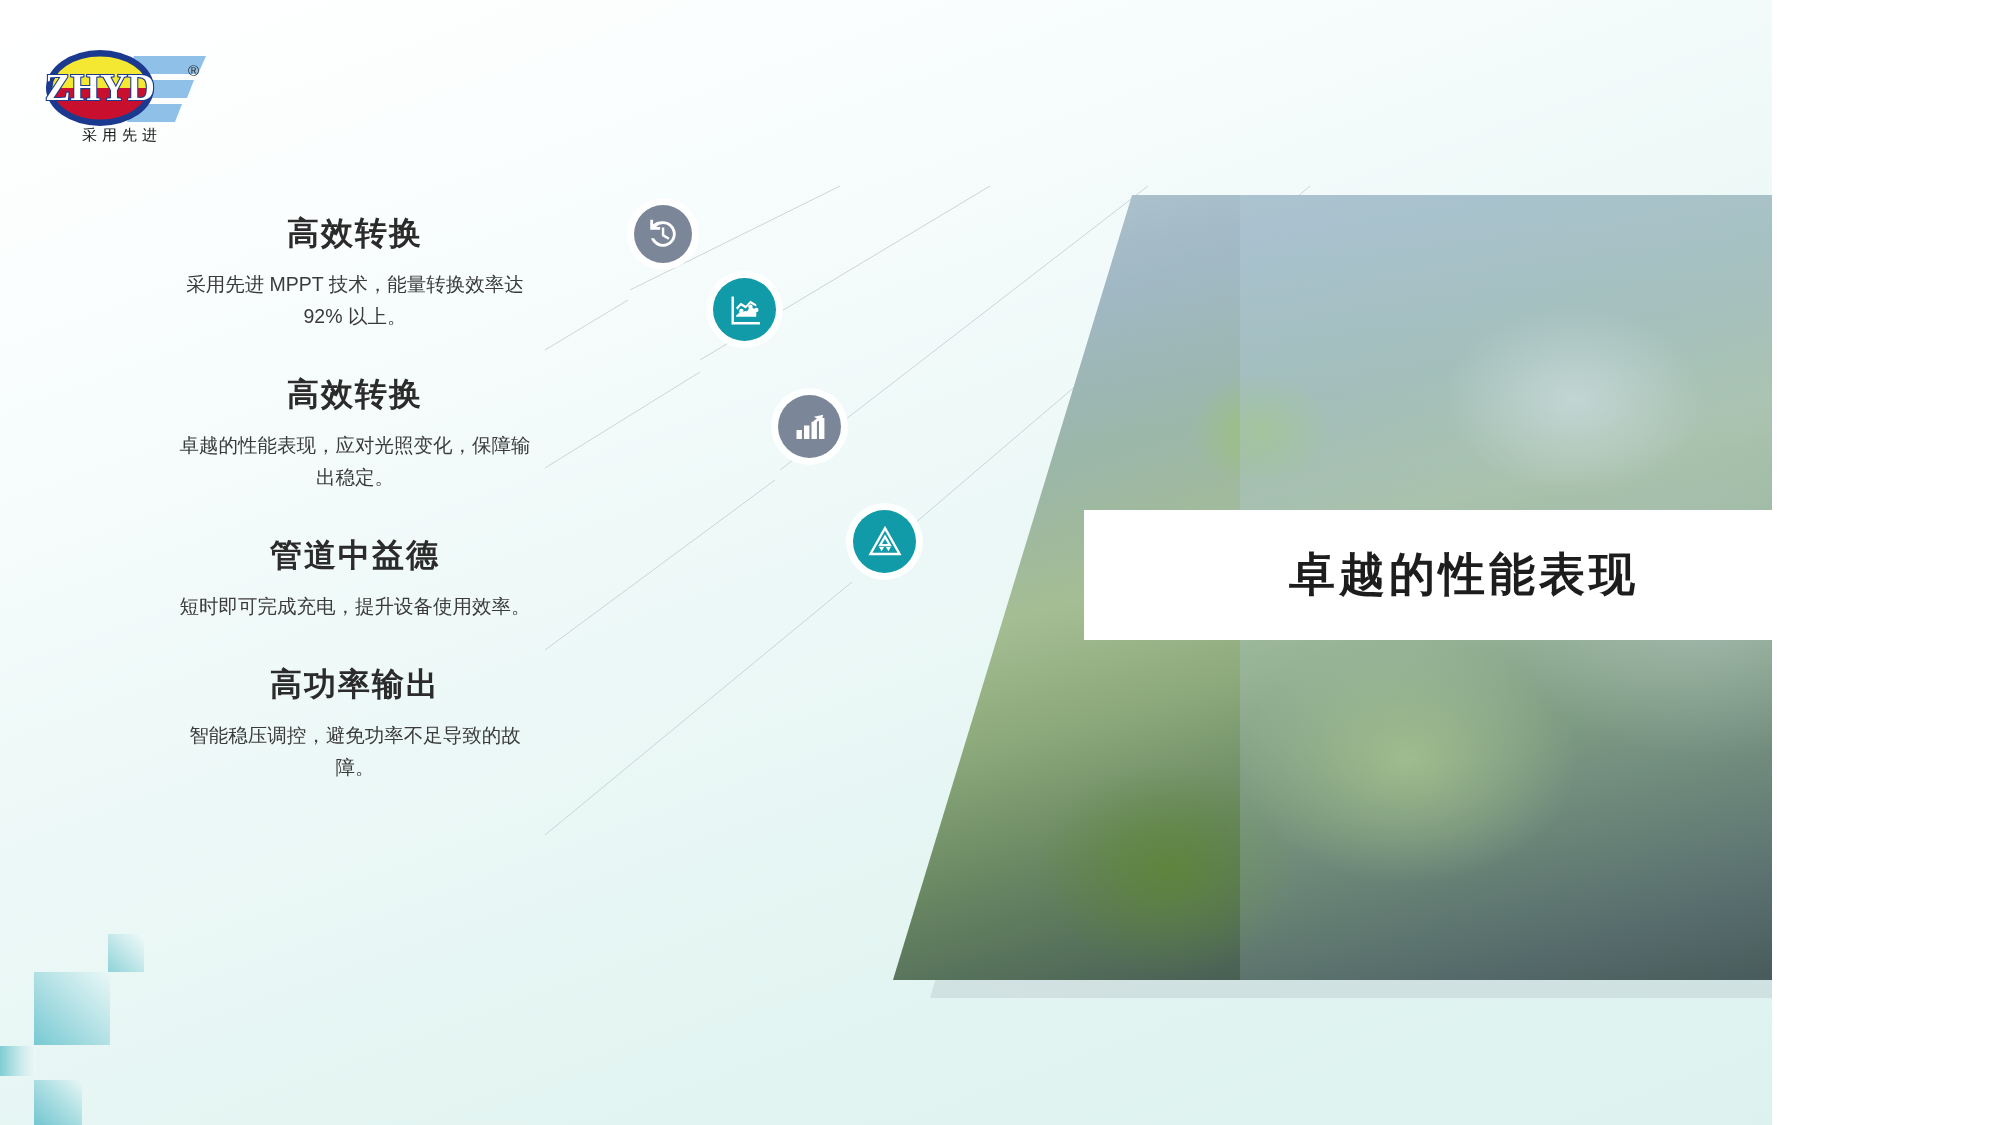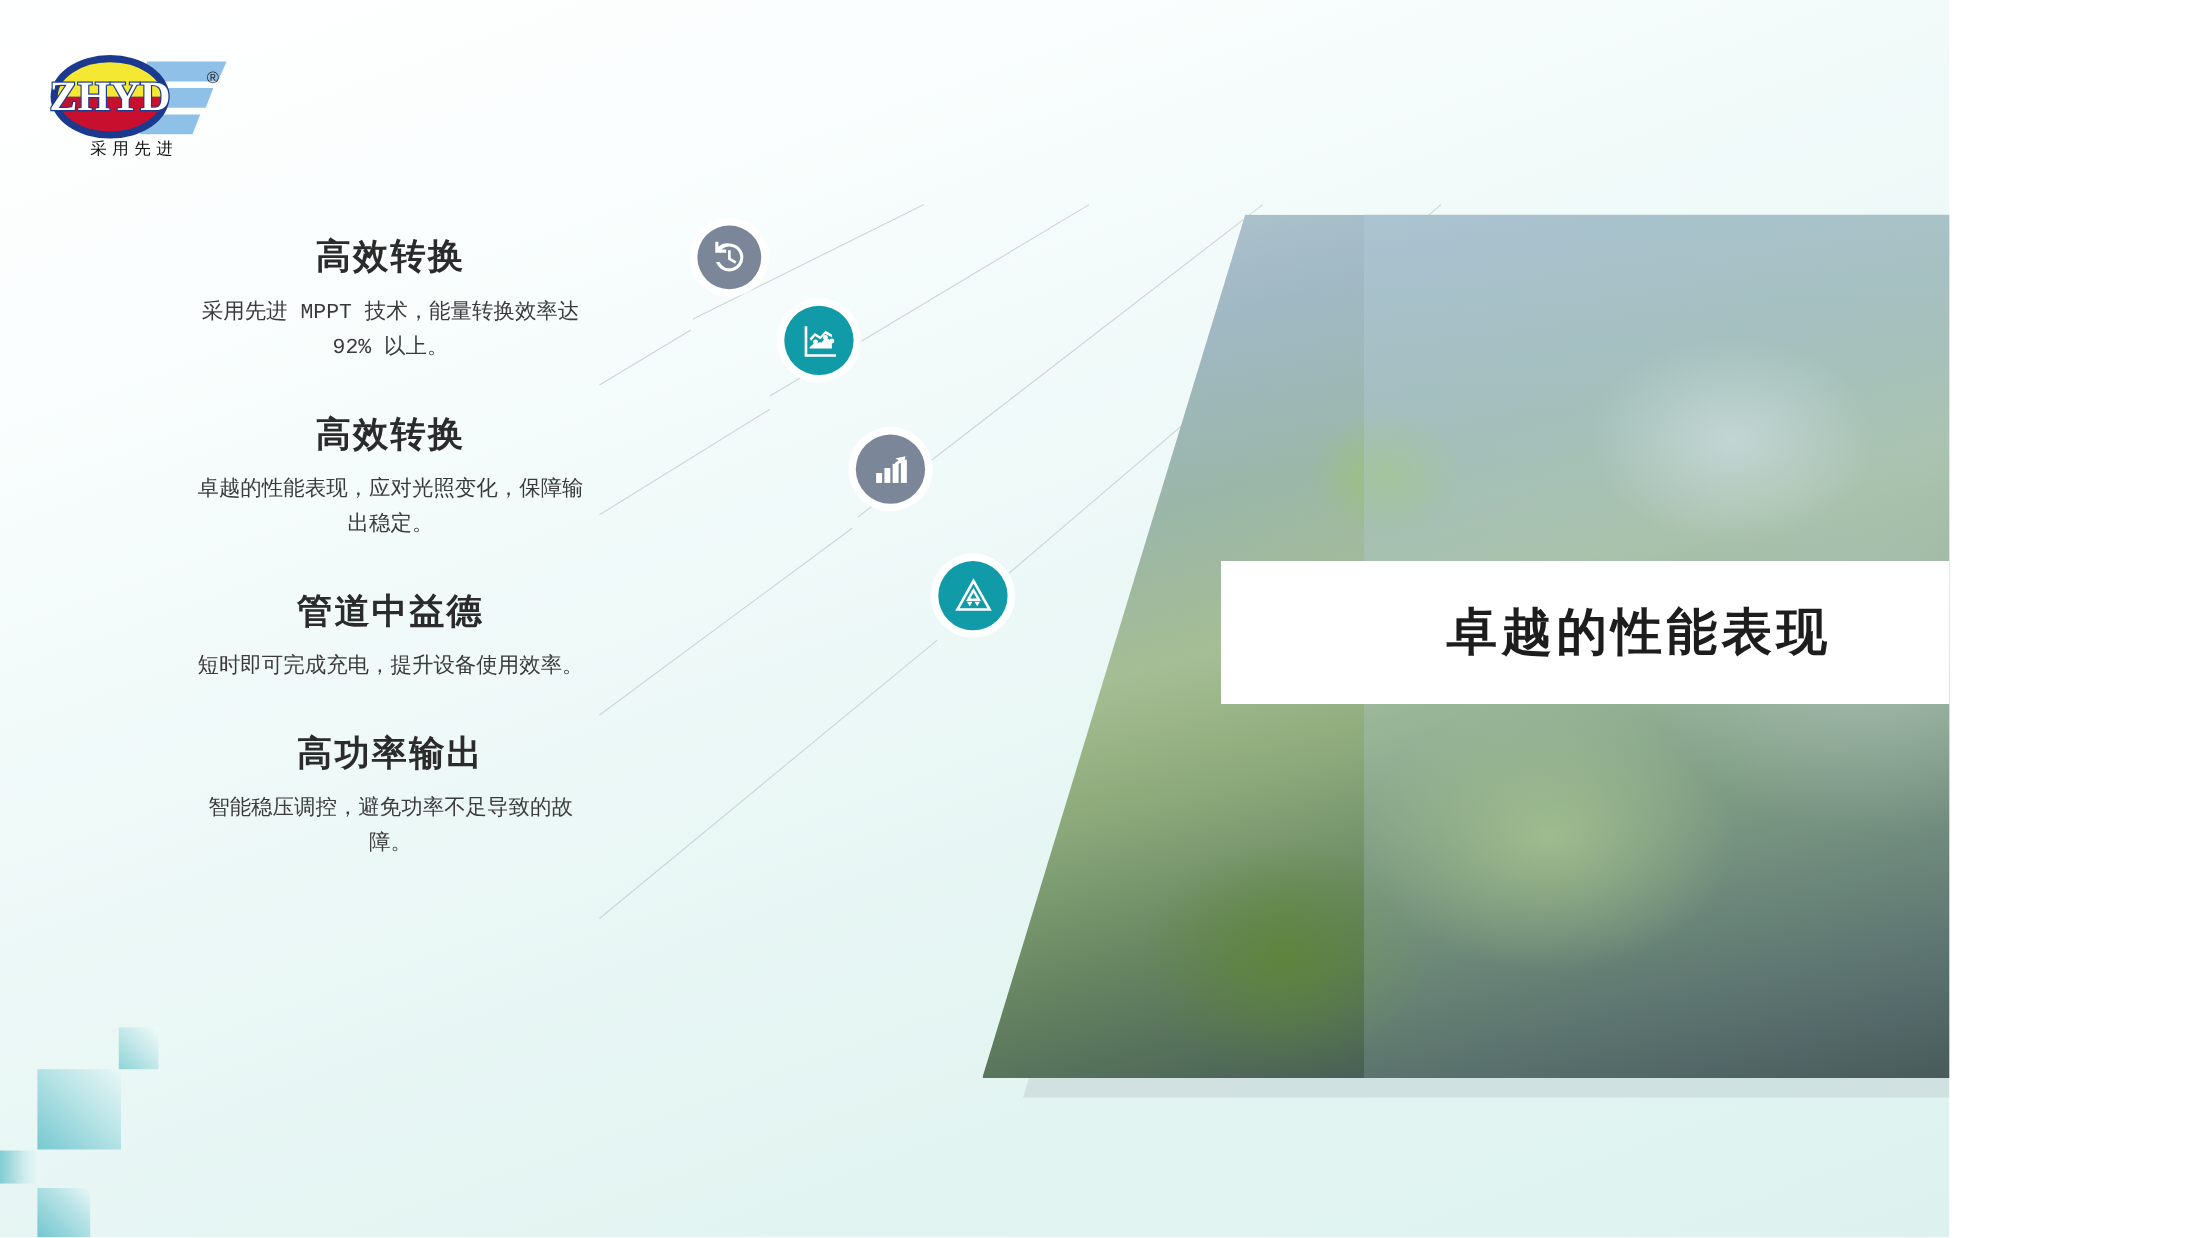--- a/index.html
+++ b/index.html
@@ -78,21 +78,21 @@
   .f-title {
     font-family: "DejaVu Serif", "Liberation Serif", serif;
     font-weight: bold;
     font-size: 32px;
     color: #2b2b2b;
     letter-spacing: 2px;
     margin: 0 0 16px 0;
     line-height: 1.15;
   }
   .f-desc {
-    font-family: Liberation Mono, monospace;
+    font-family: Liberation Sans, sans-serif;
     font-size: 19.5px;
     color: #3b3b3b;
     line-height: 1.65;
     margin: 12px;
     padding: 0 14px;
   }
 
   
   .lines {
     position: absolute;
@@ -175,21 +175,21 @@
     top: 195px;
     width: 573px;
     height: 785px;
     background: linear-gradient(180deg, rgba(176,203,215,0.45), rgba(170,196,208,0.20));
     pointer-events: none;
   }
 
   
   .title-banner {
     position: absolute;
-    left: 1110px;
+    left: 1084px;
     top: 510px;
     width: 760px;
     height: 130px;
     background: #ffffff;
     display: flex;
     align-items: center;
     justify-content: center;
   }
   .title-banner .title-text {
     font-family: "DejaVu Serif", "Liberation Serif", serif;

